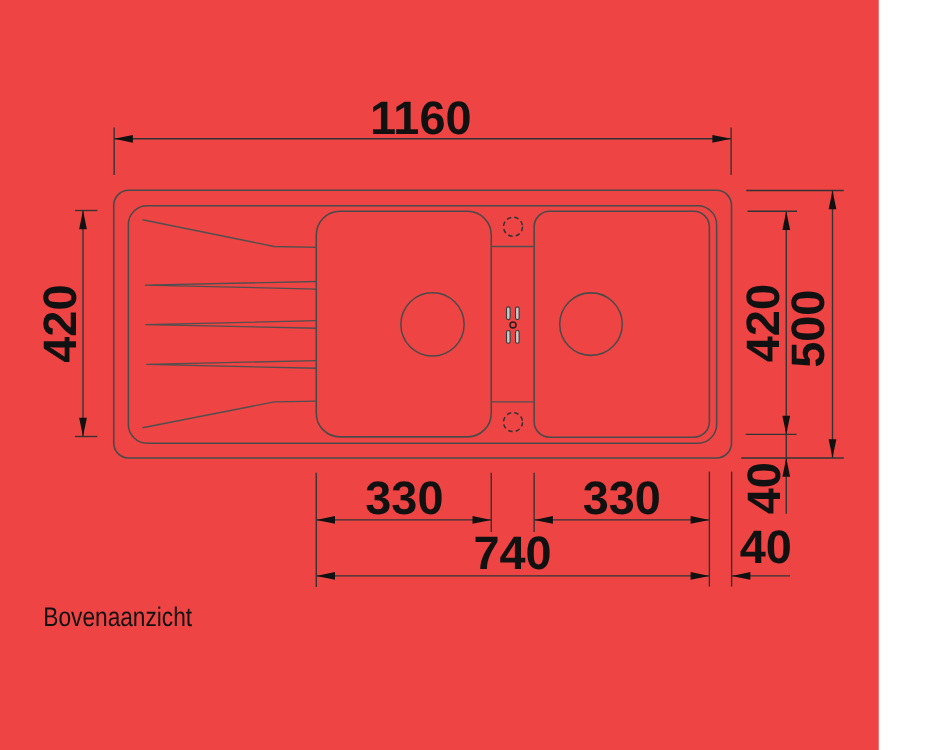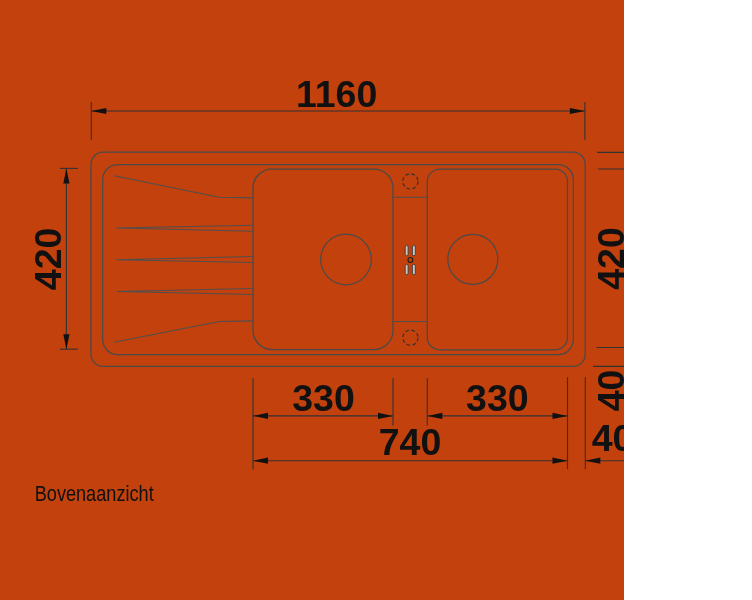--- a/index.html
+++ b/index.html
@@ -1,16 +1,16 @@
 <!DOCTYPE html>
 <html><head>
 <meta charset="utf-8">
 <style>
   html,body{margin:0;padding:0;background:#ffffff;}
-  .wrap{width:624px;height:600px;position:relative;background:#c2410c;overflow:hidden;}
+  .wrap{width:703px;height:600px;position:relative;background:#ef4444;overflow:hidden;}
   svg{display:block;}
   text{font-family:"Liberation Sans",sans-serif;}
   .dim{font-weight:bold;font-size:37.5px;fill:#111;}
   .lbl{font-size:21.5px;fill:#111;}
 </style>
 </head>
 <body>
 <div class="wrap">
 <svg width="752" height="600" viewBox="0 0 752 600">
   <g fill="none" stroke-linecap="butt">

